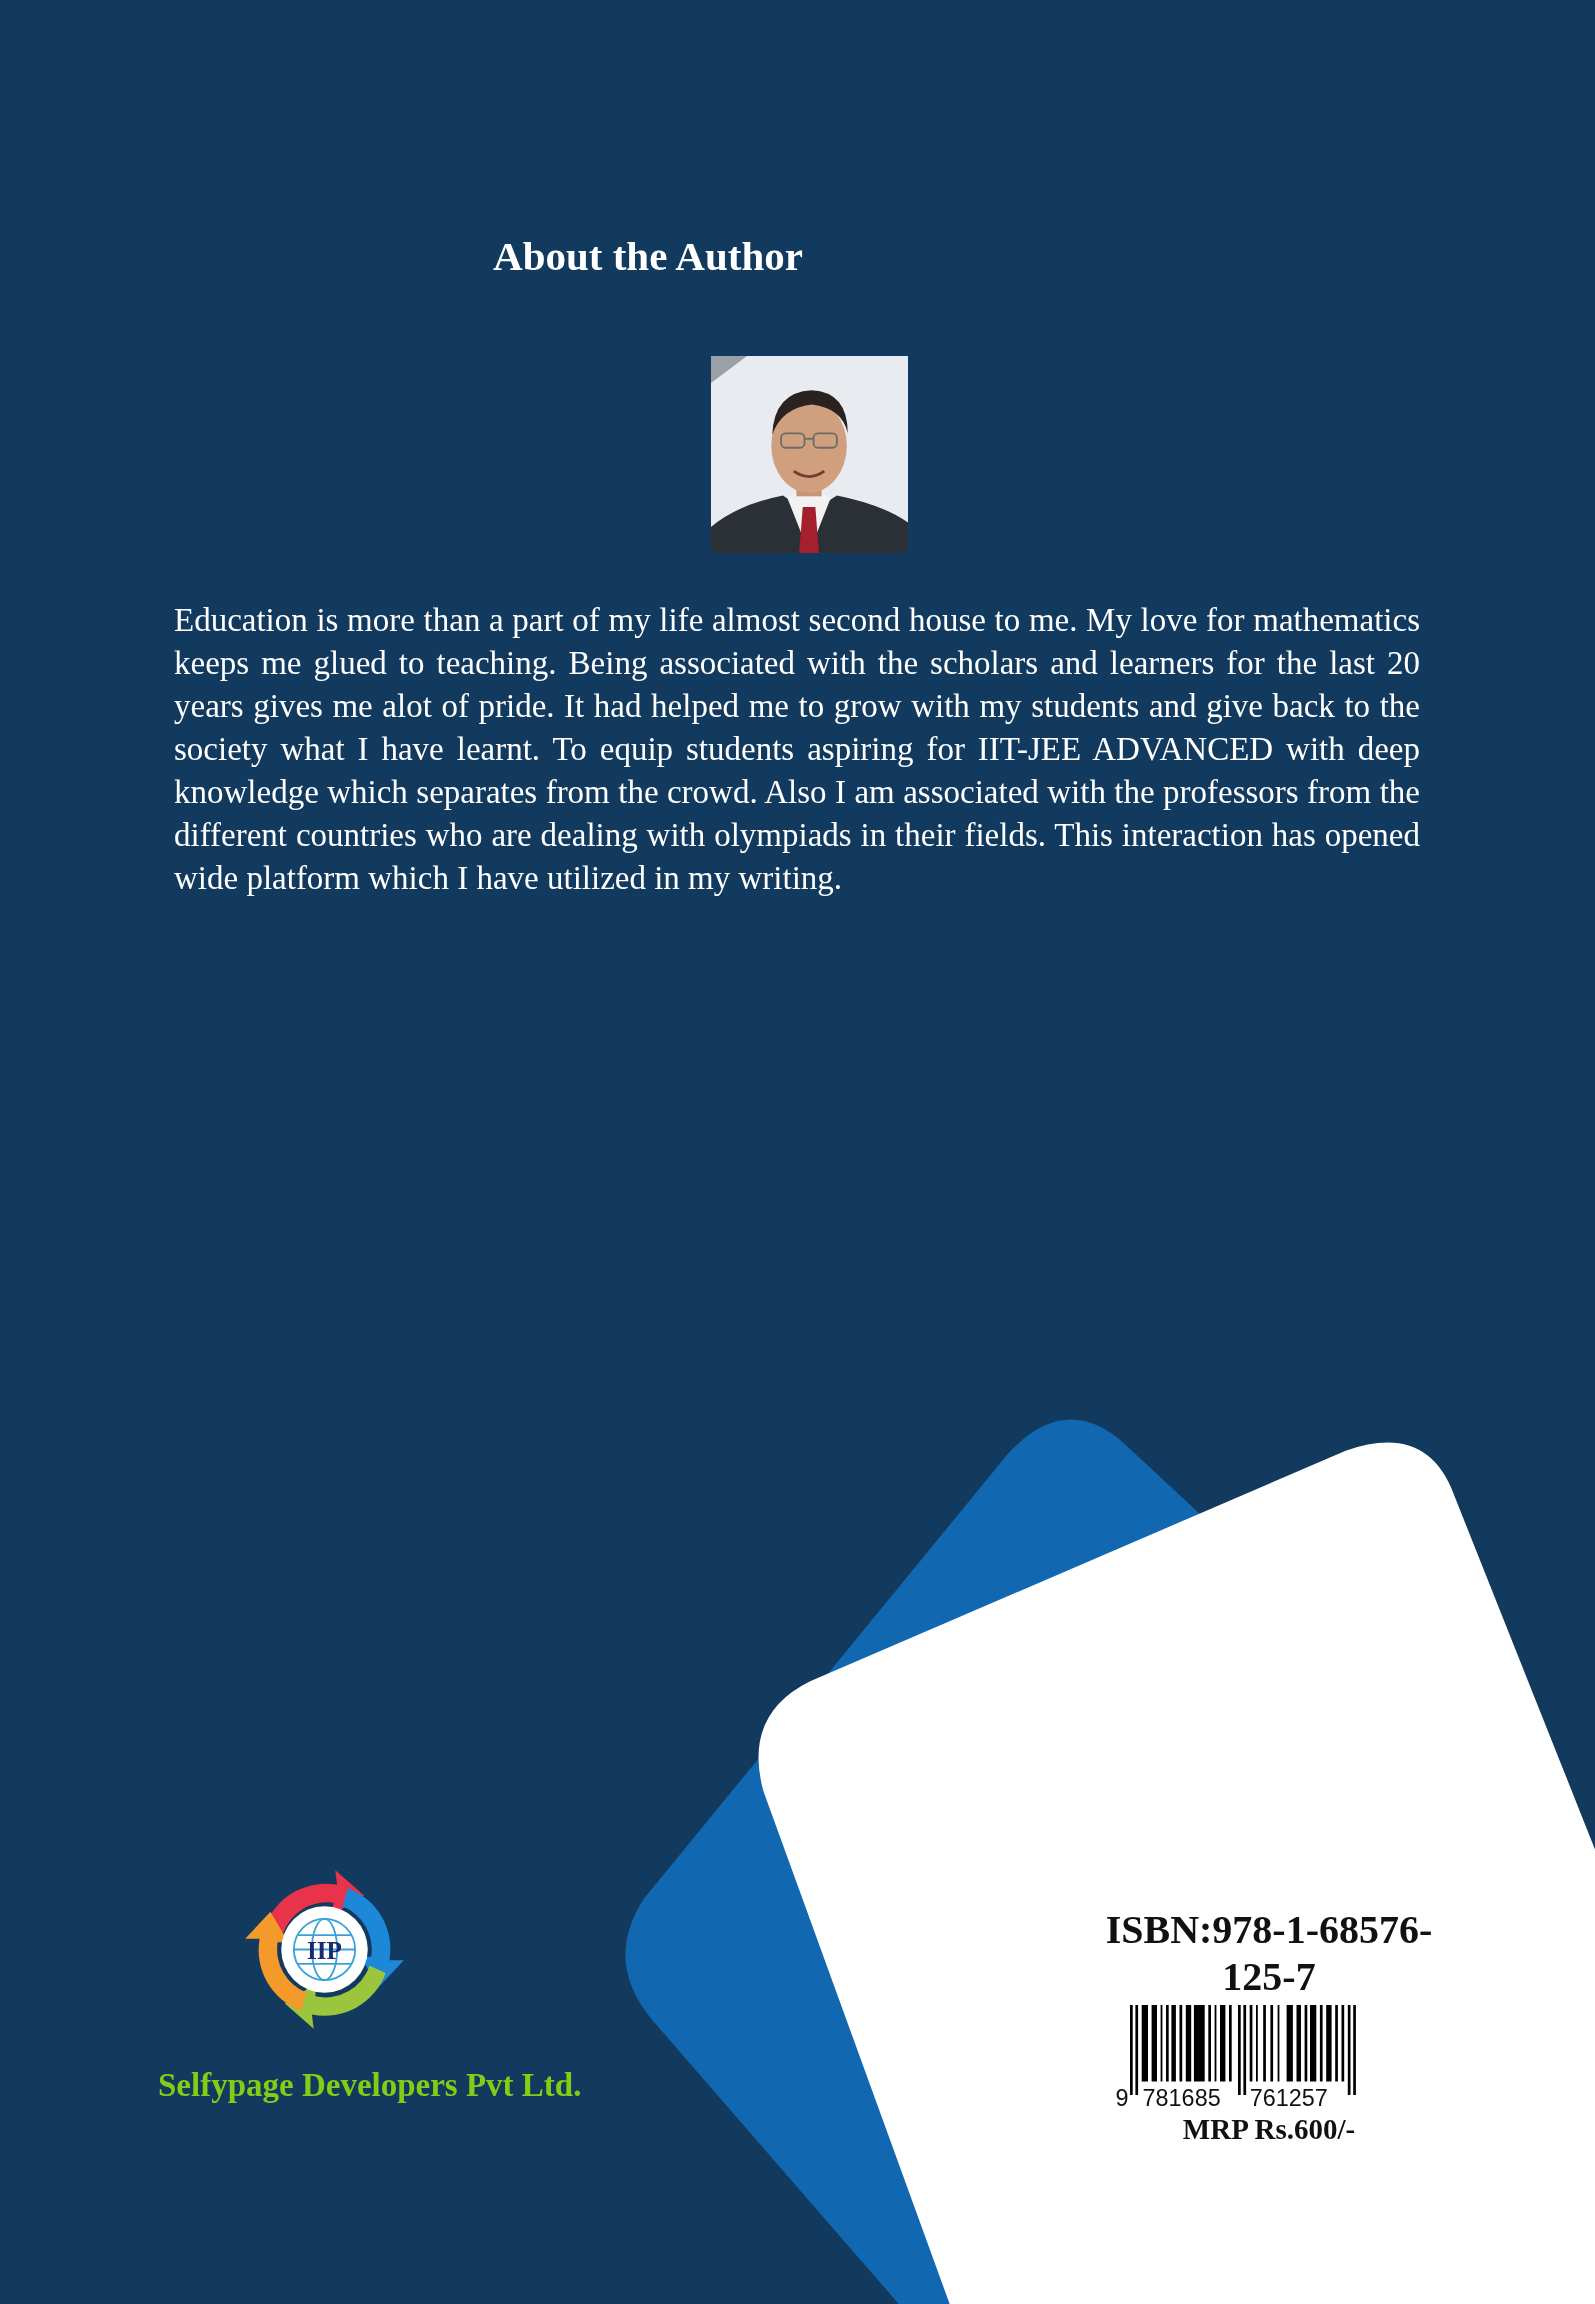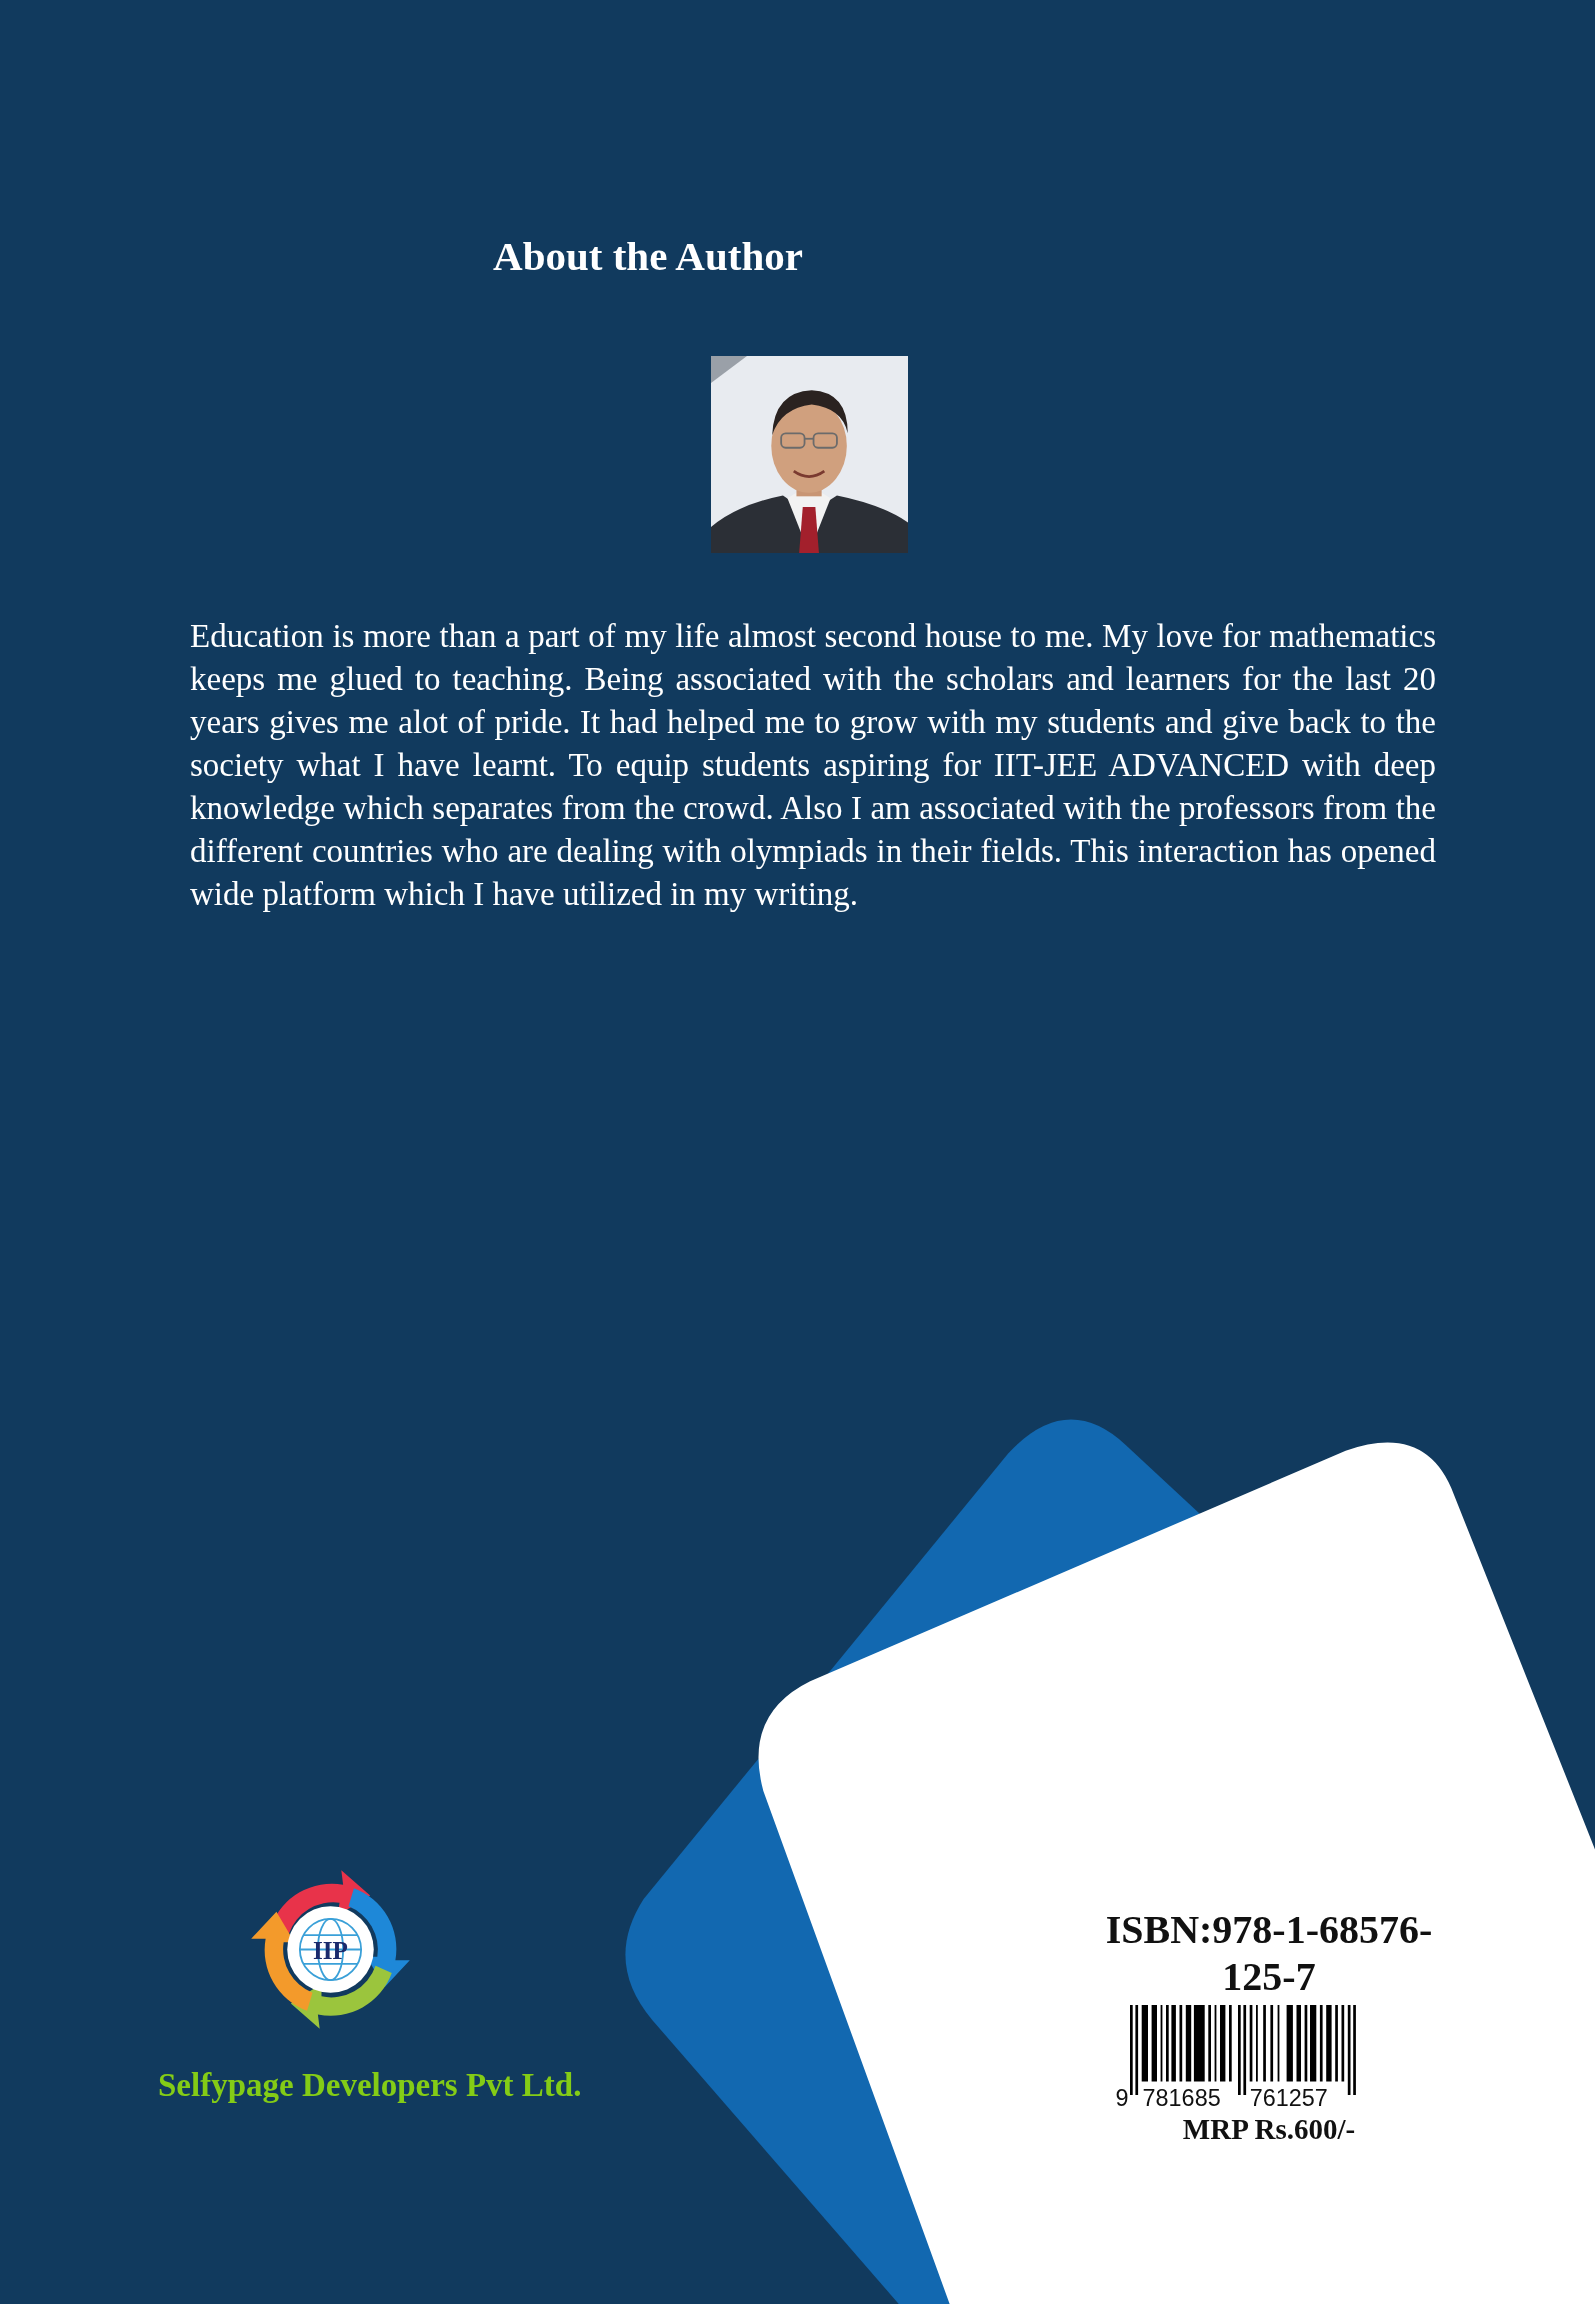--- a/index.html
+++ b/index.html
@@ -15,23 +15,23 @@
       text-align: center; color: #ffffff; font-weight: bold; font-size: 41px;
       margin: 0;
     }
     .photo {
       position: absolute; left: 711px; top: 356px; width: 197px; height: 197px;
       overflow: hidden; background: #e6e8ec;
     }
     .bio {
       position: absolute; left: 174px; top: 599px; width: 1246px;
       color: #ffffff; font-size: 33px; line-height: 43px;
-      text-align: justify; margin: 16px;
+      text-align: justify; margin: 0;
     }
-    .logo { position: absolute; left: 244px; top: 1863px; width: 173px; height: 173px; text-decoration: underline; }
+    .logo { position: absolute; left: 238px; top: 1863px; width: 173px; height: 173px; text-decoration: underline; }
     .publisher {
       position: absolute; left: 158px; top: 2067px; color: #84cc16;
       font-weight: bold; font-size: 33px;
     }
     .isbn-block {
       position: absolute; left: 1098px; top: 1906px; width: 342px; text-align: center; color: #111;
     }
     .isbn-text { font-weight: bold; font-size: 40px; letter-spacing: 0px; display: block; }
     .barcode { display: block; margin: 5.4px auto 0 auto; }
     .mrp { font-weight: bold; font-size: 29px; display: block; margin-top: 0px; }

